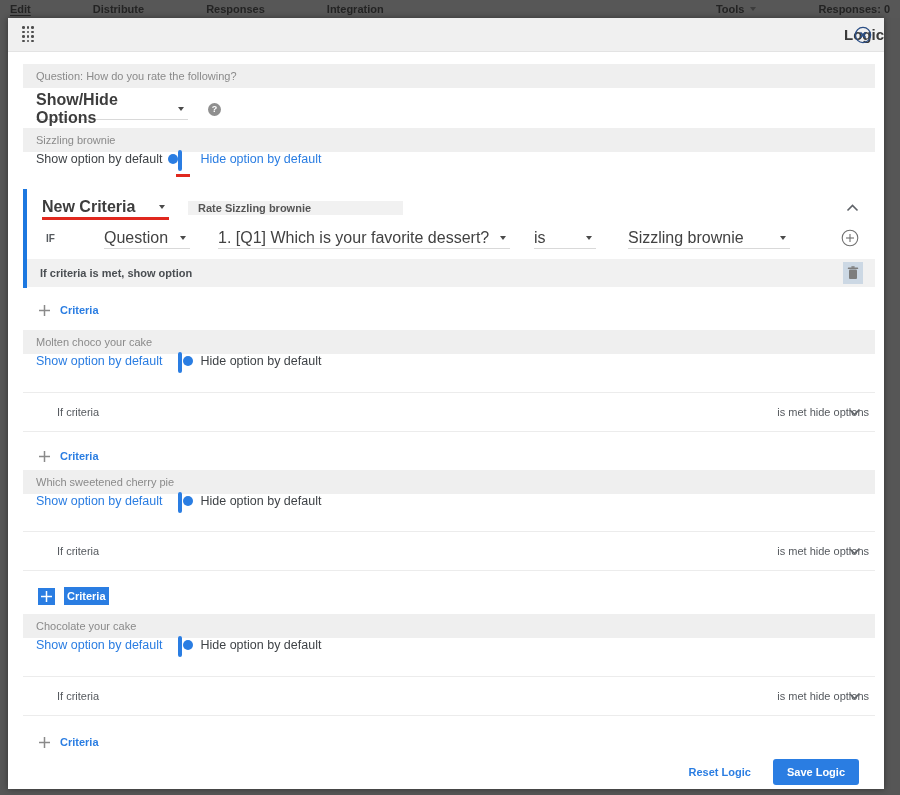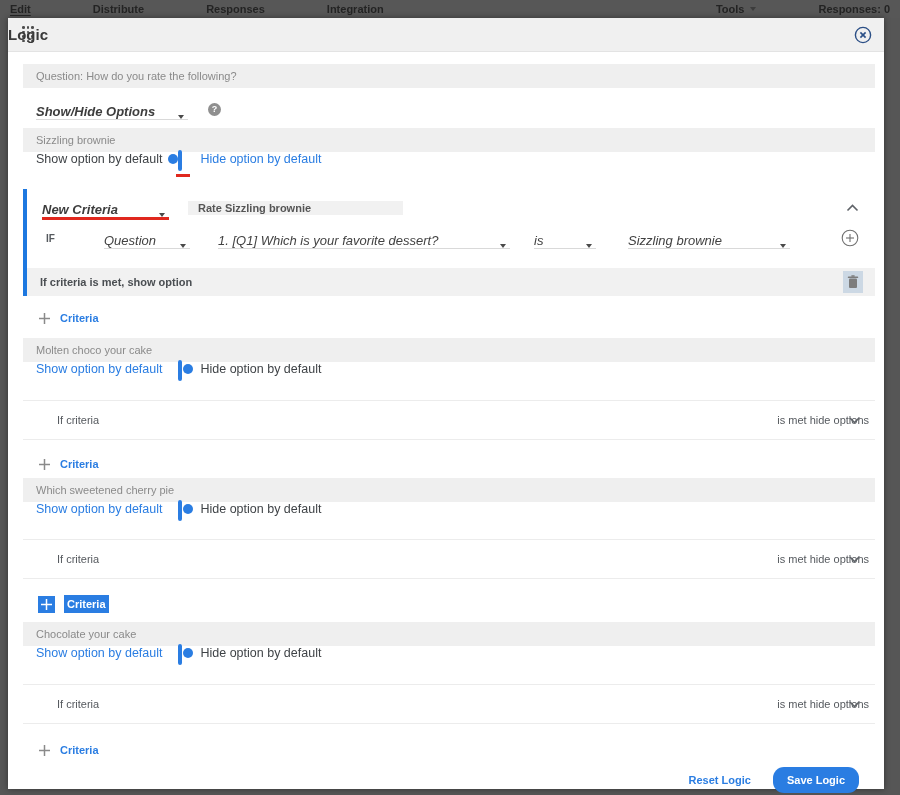--- a/index.html
+++ b/index.html
@@ -34,37 +34,37 @@
   .modal-header {
     height:34px; flex:0 0 34px; background:#f0f0f0; position:relative;
     display:flex; align-items:center; border-bottom:1px solid #e3e3e3;
   }
   .drag-handle {
     margin-left:14px; display:grid; grid-template-columns:repeat(3,3px);
     grid-auto-rows:3px; gap:1.5px; cursor:grab;
   }
   .drag-handle i { background:#4d4d4d; border-radius:50%; width:2.6px; height:2.6px; }
   .modal-title {
-    position:absolute; left:0; right:0; text-align:left;
+    position:absolute; left:0; right:0; text-align:right;
     font-size:15px; font-weight:bold; color:#3a3a3a;
   }
   .close-btn { position:absolute; right:12px; top:8px; cursor:pointer; line-height:0; }
   
   .content { flex:1; display:flex; flex-direction:column; padding:0 9px 0 15px; }
   .graybar {
     background:#efefef; height:24px; display:flex; align-items:center;
     padding-left:13px; font-size:11px; color:#8a8a8a;
   }
   .qbar { margin-top:12px; height:24px; flex:0 0 24px; }
   
   .typerow { margin-top:7px; height:28px; flex:0 0 28px; display:flex; align-items:center; }
   .dd {
-    display:flex; align-items:flex-end; justify-content:space-between;
+    display:flex; align-items:center; justify-content:space-between;
     border-bottom:1px solid #d9d9d9; height:22px;
-    font-size:13px; color:#424242; cursor:pointer;font-style:italic;
+    font-size:16px; color:#424242; cursor:pointer;
   }
   .dd .caret { margin-right:4px; border-top-color:#4a4a4a; }
   .dd-type { margin-left:13px; width:152px; font-weight:bold; color:#3d3d3d; }
   .help-icon {
     margin-left:20px; width:13px; height:13px; border-radius:50%;
     background:#8f8f8f; color:#fff; font-size:9px; font-weight:bold;
     display:flex; align-items:center; justify-content:center; cursor:pointer;
   }
   .sec-head { flex:0 0 24px; }
   .mt5{margin-top:5px}.mt10{margin-top:10px}.mt4{margin-top:4px}.mt8{margin-top:8px}
@@ -104,21 +104,21 @@
   }
   .chev-right { margin-left:auto; margin-right:16px; cursor:pointer; line-height:0; }
   .card-r2 { display:flex; align-items:center; height:36px; padding-left:15px; }
   .if-label { margin-left:4px; width:20px; font-size:10px; font-weight:bold; color:#55595e; }
   .dd-subject { margin-left:38px; width:86px; }
   .dd-question { margin-left:28px; width:292px; }
   .dd-operator { margin-left:24px; width:62px; }
   .dd-value { margin-left:32px; width:162px; }
   .plus-circle { margin-left:auto; margin-right:16px; cursor:pointer; line-height:0; }
   .card-r3 {
-    margin-top:12px; height:28px; background:#f1f1f1; display:flex; align-items:center;
+    margin-top:3px; height:28px; background:#f1f1f1; display:flex; align-items:center;
     padding-left:13px;
   }
   .card-r3 .result { font-size:11px; font-weight:bold; color:#4a4e52; }
   .trash-btn {
     margin-left:auto; margin-right:12px; width:20px; height:22px; cursor:pointer;
     background:#ccd8e4; display:flex; align-items:center; justify-content:center;
   }
   
   .add-crit { display:flex; align-items:center; padding-left:15px; height:20px; flex:0 0 20px; cursor:pointer; }
   .add-crit .plus { line-height:0; margin-right:9px; }
@@ -138,21 +138,21 @@
   }
   .collapsed .chev { margin-left:auto; margin-right:14px; cursor:pointer; line-height:0; z-index:1; }
   
   .footer {
     margin-top:3px; height:34px; flex:0 0 34px; display:flex; align-items:center;
     justify-content:flex-end; padding-right:16px;
   }
   .reset-link { font-size:11px; font-weight:bold; color:#2a7de2; margin-right:22px; cursor:pointer; }
   .save-btn {
     background:#2a7de2; color:#fff; font-size:11px; font-weight:bold;
-    border:none; border-radius:11px; height:26px; padding:0 14px; cursor:pointer;
+    border:none; border-radius:3px; height:26px; padding:0 14px; cursor:pointer;
     font-family:"Liberation Sans",sans-serif;
   }
 </style>
 </head>
 <body>
 
 <div class="topbar">
   <span class="tab active">Edit</span>
   <span class="tab">Distribute</span>
   <span class="tab">Responses</span>

